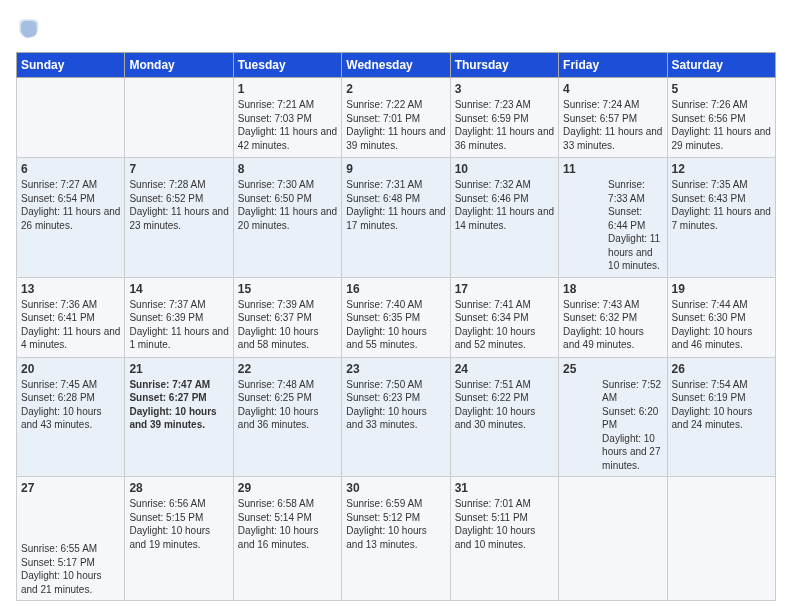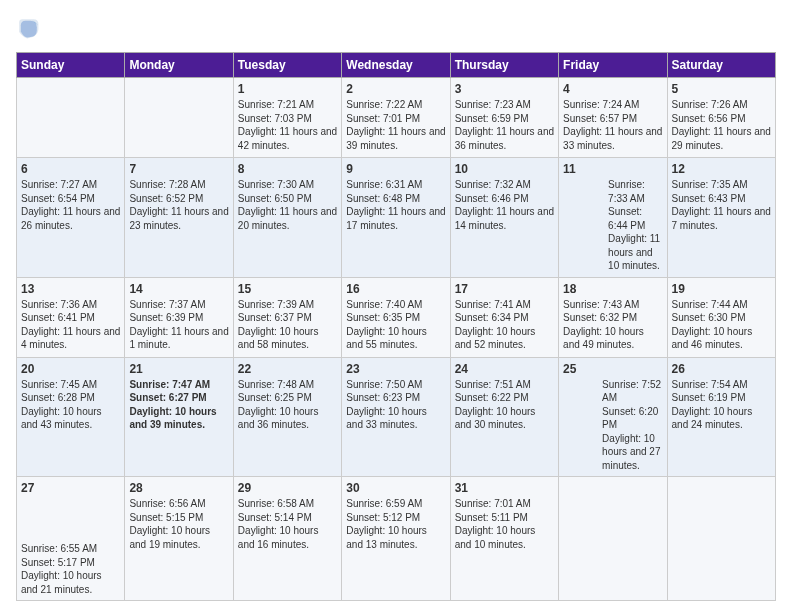--- a/index.html
+++ b/index.html
@@ -51,21 +51,21 @@
     .subtitle {
       font-size: 15px;
       color: #555;
     }
     table {
       width: 100%;
       border-collapse: collapse;
       table-layout: fixed;
     }
     thead tr th {
-      background-color: #4c1d95;
+      background-color: #1d4ed8;
       color: #fff;
       font-size: 12px;
       font-weight: bold;
       padding: 5px 4px;
       text-align: left;
       border: 1px solid #aaa;
     }
     tbody tr td {
       vertical-align: top;
       border: 1px solid #ccc;
@@ -174,21 +174,21 @@
 Daylight: 11 hours and 23 minutes.</div>
         </td>
         <td>
           <span class="day-num">8</span>
           <div class="day-info" style="white-space: pre-line;">Sunrise: 7:30 AM
 Sunset: 6:50 PM
 Daylight: 11 hours and 20 minutes.</div>
         </td>
         <td>
           <span class="day-num">9</span>
-          <div class="day-info" style="white-space: pre-line;">Sunrise: 6:31 AM
+          <div class="day-info" style="white-space: pre-line;">Sunrise: 7:31 AM
 Sunset: 6:48 PM
 Daylight: 11 hours and 17 minutes.</div>
         </td>
         <td>
           <span class="day-num">10</span>
           <div class="day-info" style="white-space: pre-line;">Sunrise: 7:32 AM
 Sunset: 6:46 PM
 Daylight: 11 hours and 14 minutes.</div>
         </td>
         <td>

